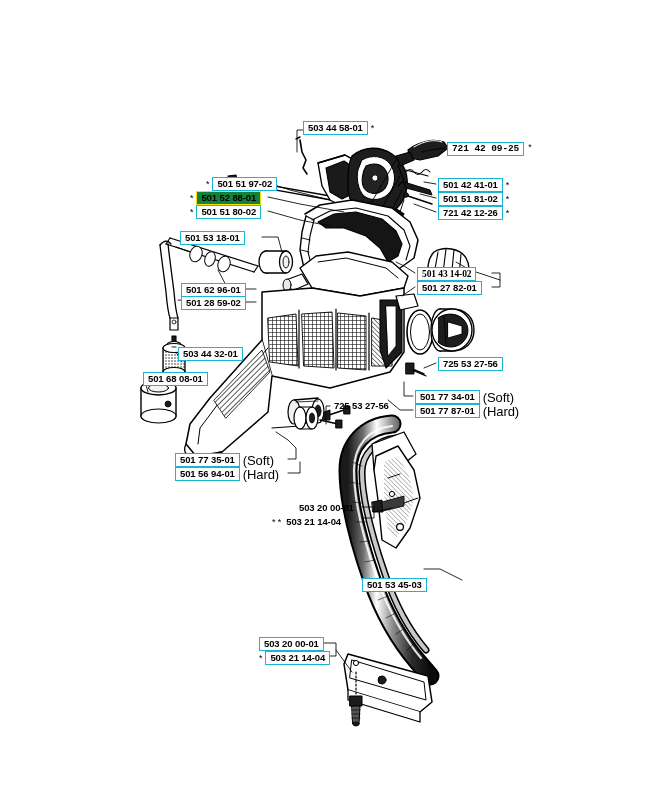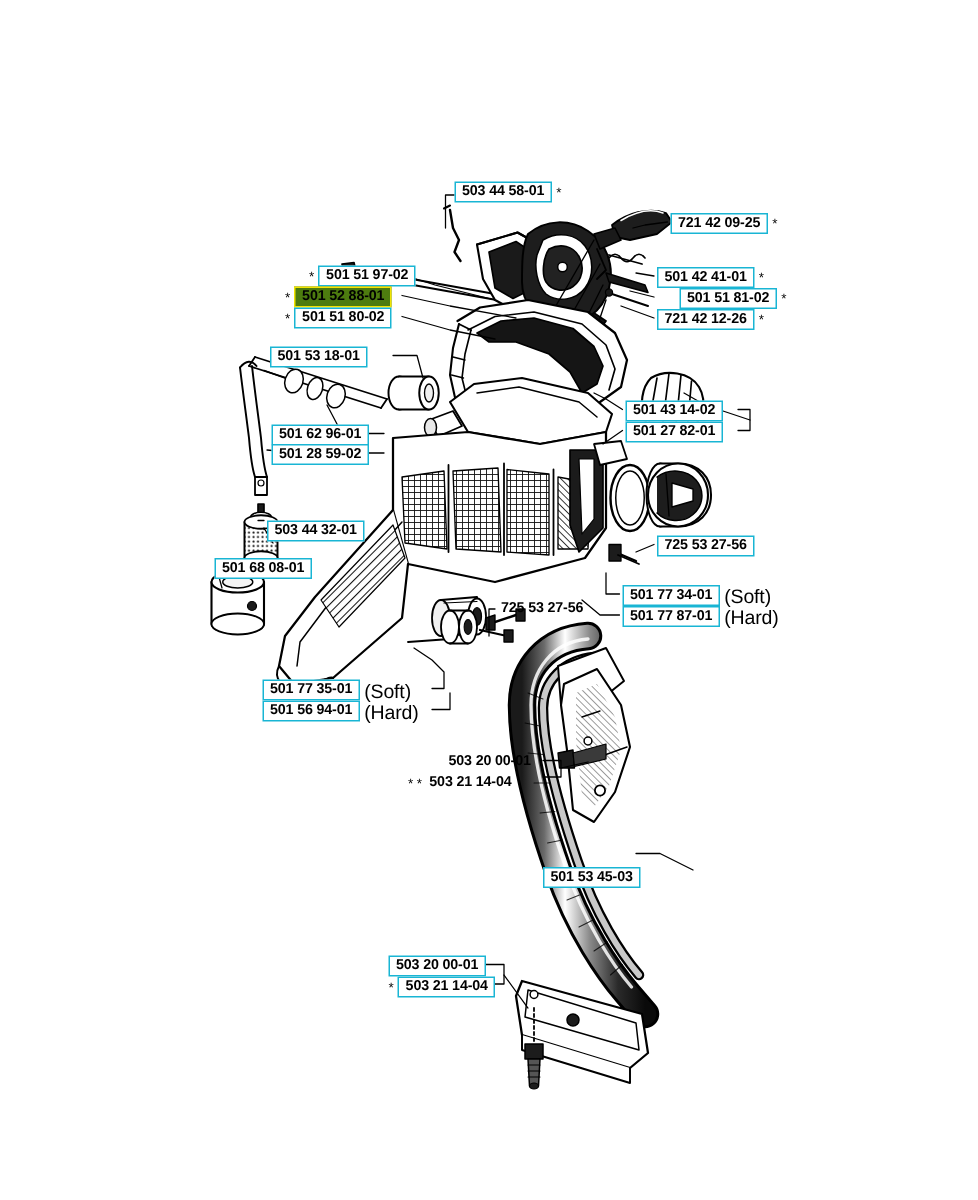--- a/index.html
+++ b/index.html
@@ -40,21 +40,21 @@
     border: 1.4px solid #19b5d4;
     background: #ffffff;
     padding: 1px 4px 1px 4px;
     font-weight: bold;
     font-size: 9.5px;
     line-height: 10px;
     vertical-align: middle;
   }
   .label .box.hl {
     border-color: #f2e400;
-    background: #4d7c0f;
+    background: #15803d;
   }
   .label .box.plain {
     border: none;
     background: transparent;
     padding: 1px 2px;
     font-weight: bold;
   }
   .label .suffix {
     display: inline-block;
     vertical-align: middle;
@@ -390,33 +390,33 @@
         <path d="M424,569 L440,569 L462,580"></path>
 
         <path d="M324,643 L336,643 L336,656 L324,656"></path>
         <path d="M336,650 L352,672"></path>
       </g>
     </g>
   </svg>
 
   <div id="labels">
       <div class="label" style="left: 303px; top: 121px;"><span class="box">503 44 58-01</span><span class="star">*</span></div>
-      <div class="label" style="left: 447px; top: 142px;"><span class="box">721 42 09-25</span><span class="star">*</span></div>
+      <div class="label" style="left: 447px; top: 142px; font-family: Liberation Mono, monospace;"><span class="box">721 42 09-25</span><span class="star">*</span></div>
       <div class="label" style="left: 438px; top: 178px;"><span class="box">501 42 41-01</span><span class="star">*</span></div>
-      <div class="label" style="left: 438px; top: 192px; margin-left: 15px;"><span class="box">501 51 81-02</span><span class="star">*</span></div>
+      <div class="label" style="left: 438px; top: 192px;"><span class="box">501 51 81-02</span><span class="star">*</span></div>
       <div class="label" style="left: 438px; top: 206px;"><span class="box">721 42 12-26</span><span class="star">*</span></div>
       <div class="label" style="left: 190px; top: 177px; margin-left: 16px;"><span class="prestar">*</span><span class="box">501 51 97-02</span></div>
       <div class="label" style="left: 190px; top: 191px;"><span class="prestar">*</span><span class="box hl">501 52 88-01</span></div>
       <div class="label" style="left: 190px; top: 205px;"><span class="prestar">*</span><span class="box">501 51 80-02</span></div>
       <div class="label" style="left: 180px; top: 231px; text-align: center;"><span class="box">501 53 18-01</span></div>
       <div class="label" style="left: 181px; top: 283px;"><span class="box">501 62 96-01</span></div>
       <div class="label" style="left: 181px; top: 296px;"><span class="box">501 28 59-02</span></div>
       <div class="label" style="left: 178px; top: 347px;"><span class="box">503 44 32-01</span></div>
       <div class="label" style="left: 143px; top: 372px;"><span class="box">501 68 08-01</span></div>
-      <div class="label" style="left: 417px; top: 267px;"><span class="box">501 43 14-02</span></div>
+      <div class="label" style="left: 417px; top: 267px; font-family: Liberation Serif, serif;"><span class="box">501 43 14-02</span></div>
       <div class="label" style="left: 417px; top: 281px;"><span class="box">501 27 82-01</span></div>
       <div class="label" style="left: 438px; top: 357px;"><span class="box">725 53 27-56</span></div>
       <div class="label" style="left: 415px; top: 390px;"><span class="box">501 77 34-01</span><span class="suffix">(Soft)</span></div>
       <div class="label" style="left: 415px; top: 404px;"><span class="box">501 77 87-01</span><span class="suffix">(Hard)</span></div>
       <div class="label" style="left: 332px; top: 400px;"><span class="box plain">725 53 27-56</span></div>
       <div class="label" style="left: 175px; top: 453px;"><span class="box">501 77 35-01</span><span class="suffix">(Soft)</span></div>
       <div class="label" style="left: 175px; top: 467px;"><span class="box">501 56 94-01</span><span class="suffix">(Hard)</span></div>
       <div class="label" style="left: 297px; top: 502px;"><span class="box plain">503 20 00-01</span></div>
       <div class="label" style="left: 272px; top: 516px;"><span class="prestar">* *</span><span class="box plain">503 21 14-04</span></div>
       <div class="label" style="left: 362px; top: 578px;"><span class="box">501 53 45-03</span></div>

